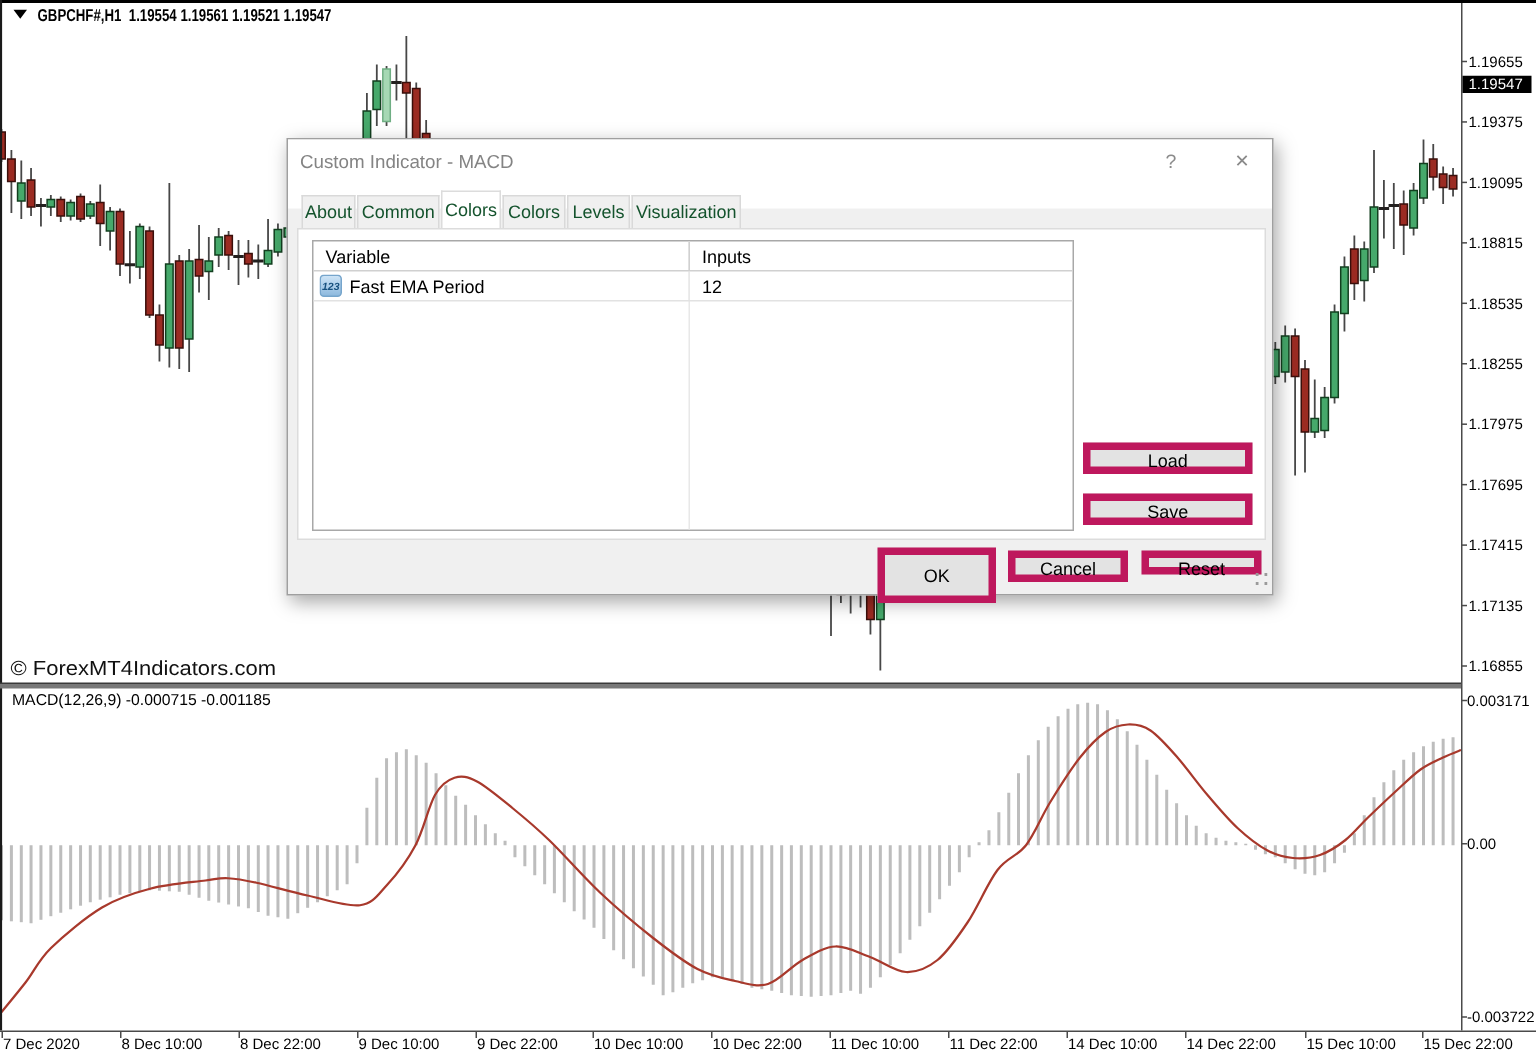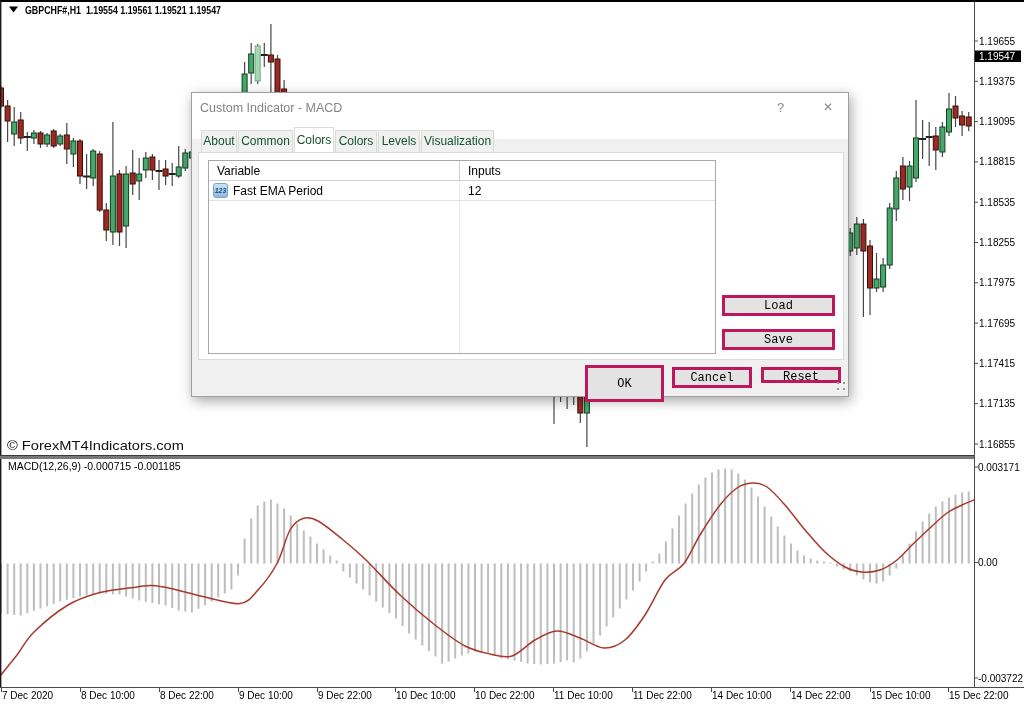--- a/index.html
+++ b/index.html
@@ -18,21 +18,21 @@
 .hrow{height:20px;border-bottom:1px solid #d0d0d0}
 .row{height:19.5px;border-bottom:1px solid #e2e2e2}
 .hl{background:#e9e9e9}
 .c1{position:absolute;left:0;width:250px;padding-left:8px;line-height:20px;white-space:nowrap}
 .hrow,.row{position:relative}
 .row .c1{padding-left:4px}
 .c2{position:absolute;left:250px;top:0;padding-left:8px;line-height:20px}
 .hrow .c2{border-left:1px solid #d0d0d0;height:100%}
 .row .c2{border-left:1px solid #e8e8e8;height:100%}
 .ico{display:inline-block;vertical-align:-3px;margin-right:5px;width:15px;height:15px}
-.btn{position:absolute;background:#e3e3e3;border:3px solid #be185d;font-family:Liberation Mono, monospace;
+.btn{position:absolute;background:#e3e3e3;border:5px solid #be185d;font-family:Liberation Sans, sans-serif;
  font-size:12px;color:#000;text-align:center}
 .load{left:523px;top:142px;width:113px;height:21px}
 .save{left:523px;top:176px;width:113px;height:21px}
 .ok{left:393px;top:272px;width:79px;height:37px}
 .cancel{left:480px;top:274px;width:80px;height:21px}
 .reset{left:569px;top:274px;width:80px;height:16px}
 .grip{position:absolute;right:3px;bottom:3px}
 
 .vline{position:absolute;left:250px;top:0;bottom:0;width:1px;background:#e8e8e8}
 </style></head>

